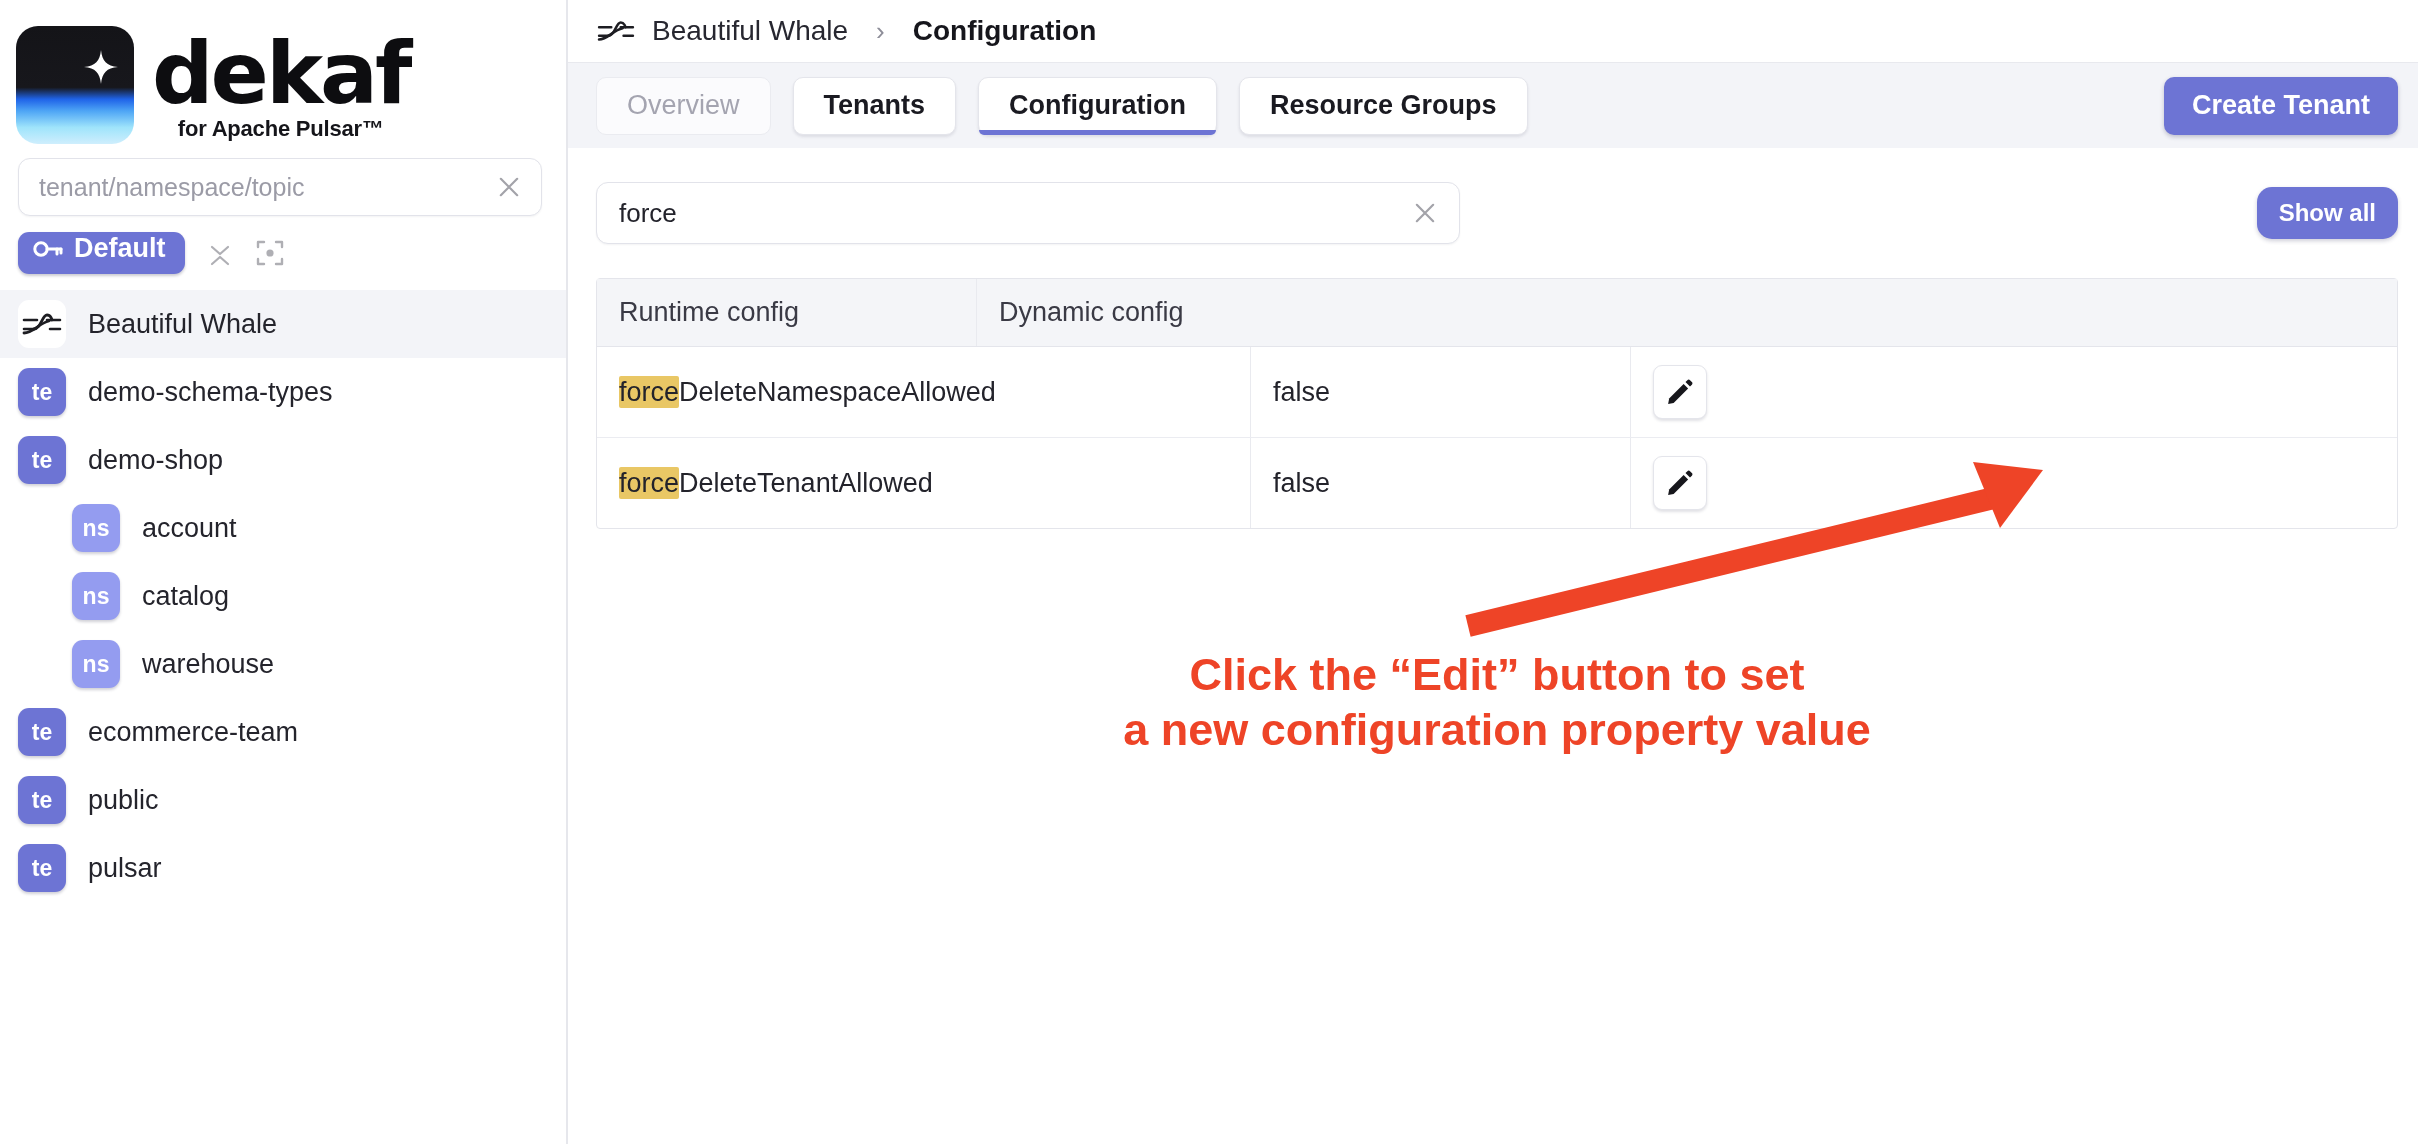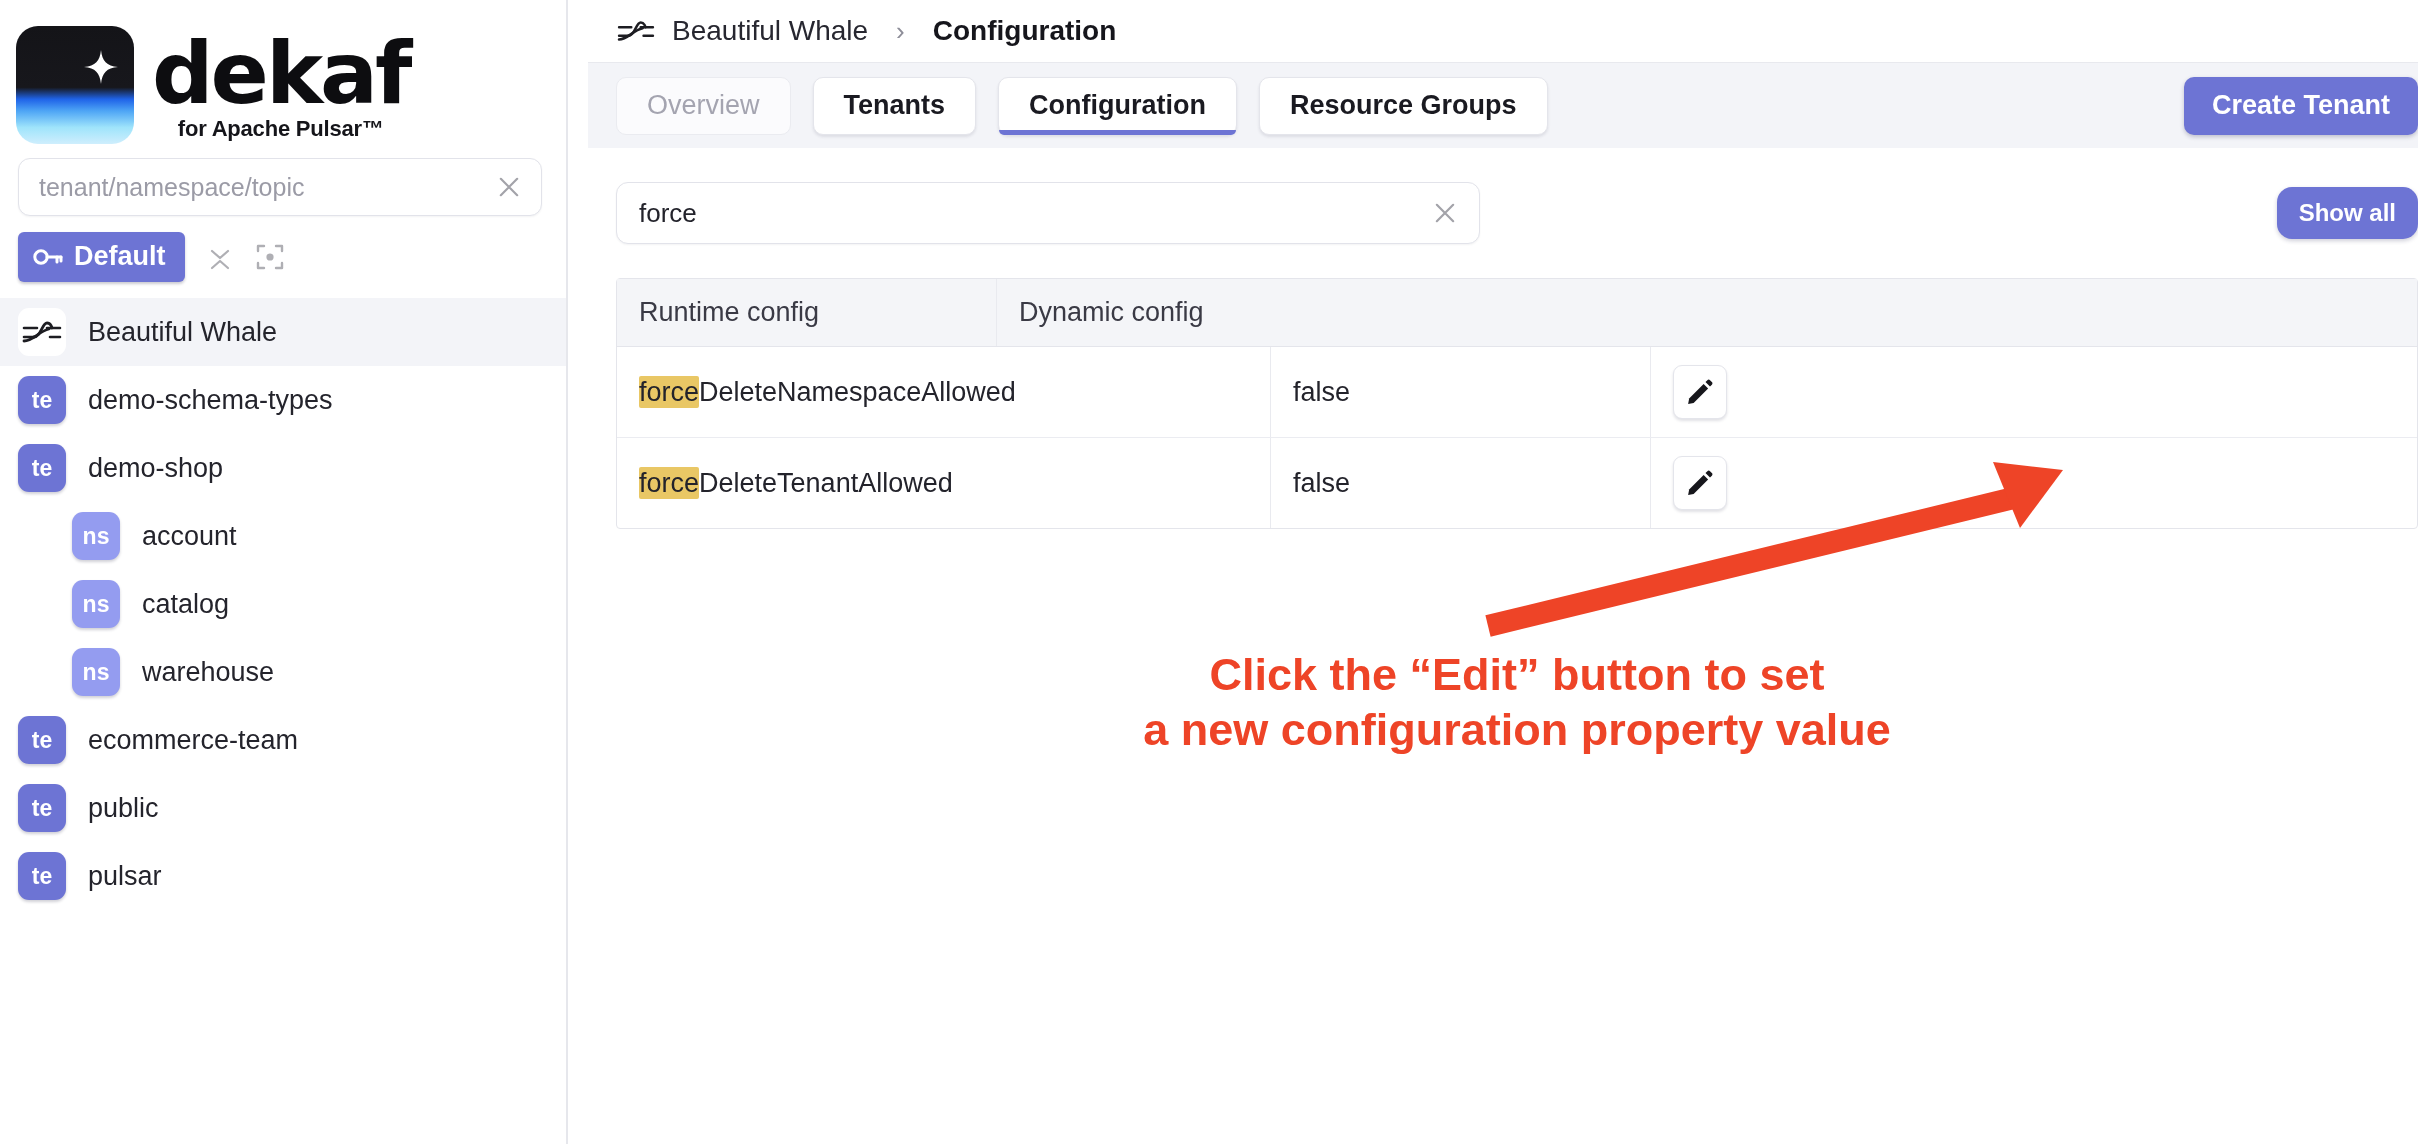--- a/index.html
+++ b/index.html
@@ -3,21 +3,21 @@
 <meta charset="utf-8">
 <style>
   * { box-sizing: border-box; margin: 0; padding: 0; }
   html, body {
     width: 2418px;
     height: 1144px;
     background: #ffffff;
     font-family: "Liberation Sans", sans-serif;
     overflow: hidden;
   }
-  .app { display: flex; width: 2418px; height: 1144px; position: relative; gap: 20px; }
+  .app { display: flex; width: 2418px; height: 1144px; position: relative; }
 
   
   .sidebar {
     width: 568px;
     height: 1144px;
     background: #ffffff;
     border-right: 2px solid #e6e7ec;
     flex: 0 0 568px;
     position: relative;
   }
@@ -73,22 +73,22 @@
   }
 
   .scope-row {
     display: flex; align-items: center;
     padding: 16px 0 14px 18px;
     gap: 22px;
   }
   .scope-badge {
     display: inline-flex; align-items: center; gap: 11px;
     background: #6d74d4; color: #fff;
-    border-radius: 6px;
-    padding: 9px 19px 10px 15px;
+    border-radius: 11px;
+    padding: 1px 19px 10px 15px;
     font-size: 27px; font-weight: 700;
     box-shadow: 0 2px 3px rgba(20,20,45,0.22);
     cursor: pointer;
   }
   .icon-btn { cursor: pointer; opacity: 0.58; display: flex; align-items: center; }
 
   .tree { padding-top: 2px; }
   .tree-item {
     display: flex; align-items: center;
     height: 68px;

